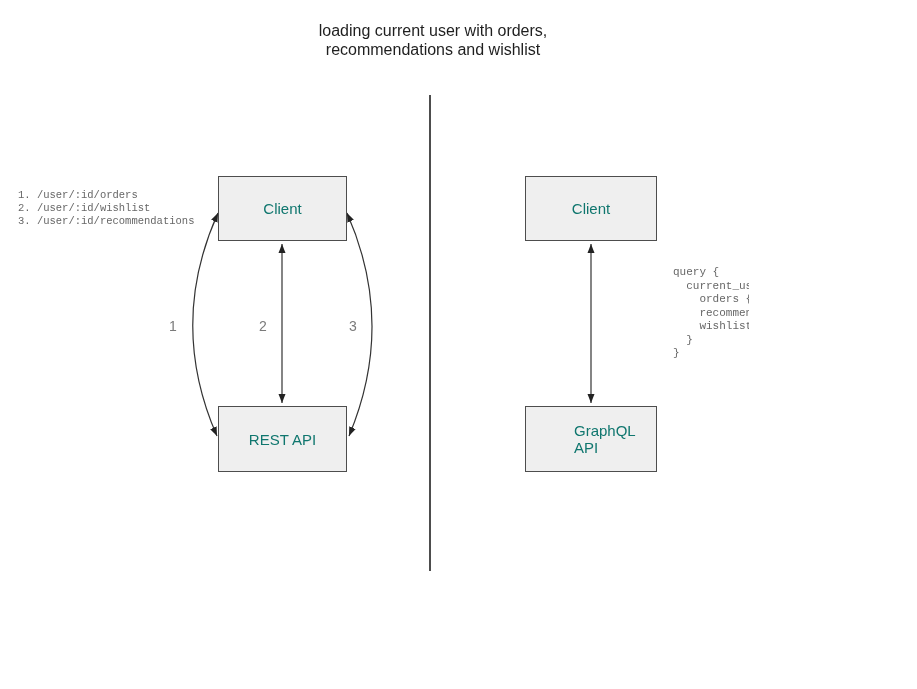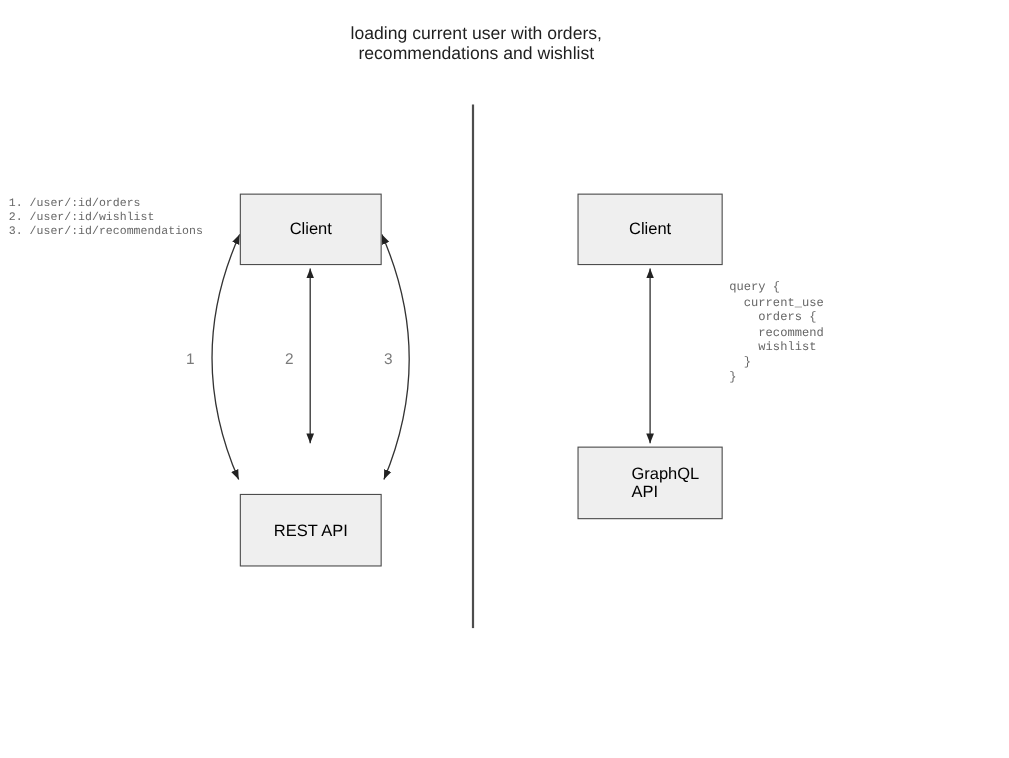--- a/index.html
+++ b/index.html
@@ -41,39 +41,39 @@
   }
   .box {
     position: absolute;
     box-sizing: border-box;
     background: #efefef;
     border: 1.5px solid #4d4d4d;
     display: flex;
     align-items: center;
     justify-content: center;
     font-size: 15px;
-    color: #000000;
+    color: #0f766e;
   }
   .box-client-left  { left: 218px; top: 176px; width: 129px; height: 65px; }
-  .box-rest-api     { left: 218px; top: 406px; width: 129px; height: 66px; margin-top: 43px; }
+  .box-rest-api     { left: 218px; top: 406px; width: 129px; height: 66px; }
   .box-client-right { left: 525px; top: 176px; width: 132px; height: 65px; }
   .box-graphql-api  { left: 525px; top: 406px; width: 132px; height: 66px; padding-left: 48px; }
   .arrow-label {
     position: absolute;
     width: 18px;
     text-align: center;
     font-size: 14px;
     color: #7a7a7a;
   }
   .arrow-label-1 { left: 164px; top: 318px; }
   .arrow-label-2 { left: 254px; top: 318px; }
   .arrow-label-3 { left: 344px; top: 318px; }
   pre.code {
     position: absolute;
-    margin: 0;
+    margin: 10px;
     font-family: "Liberation Mono", "DejaVu Sans Mono", monospace;
     color: #676767;
     white-space: pre;
   }
   .endpoints {
     left: 8px;
     top: 179px;
     font-size: 10.5px;
     line-height: 13px;
   }

